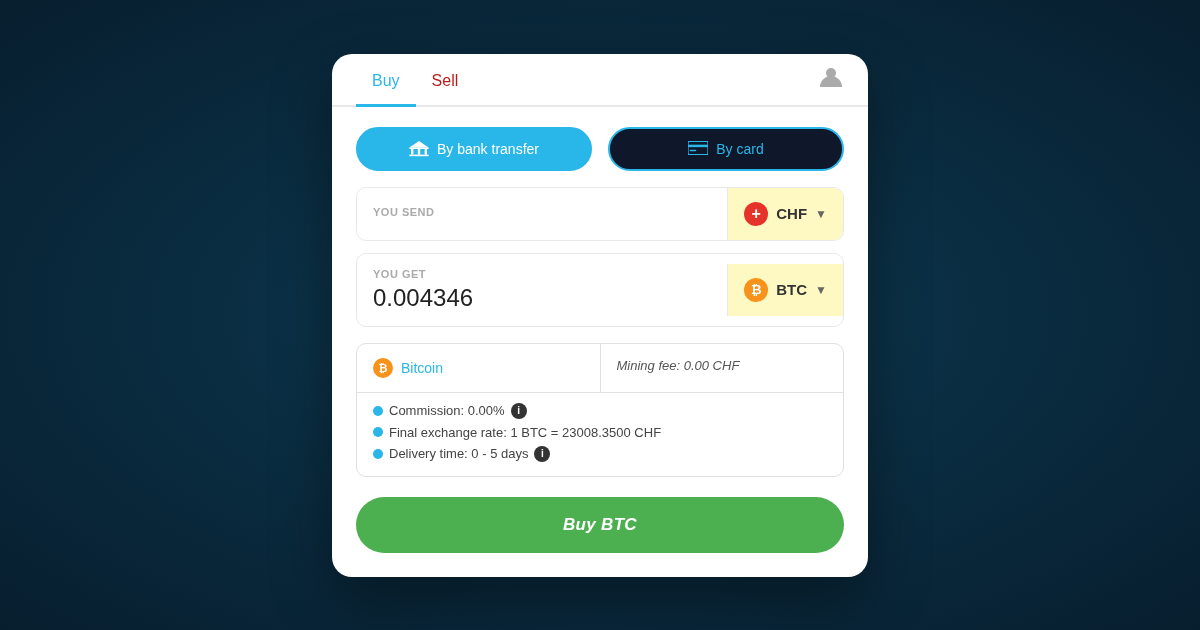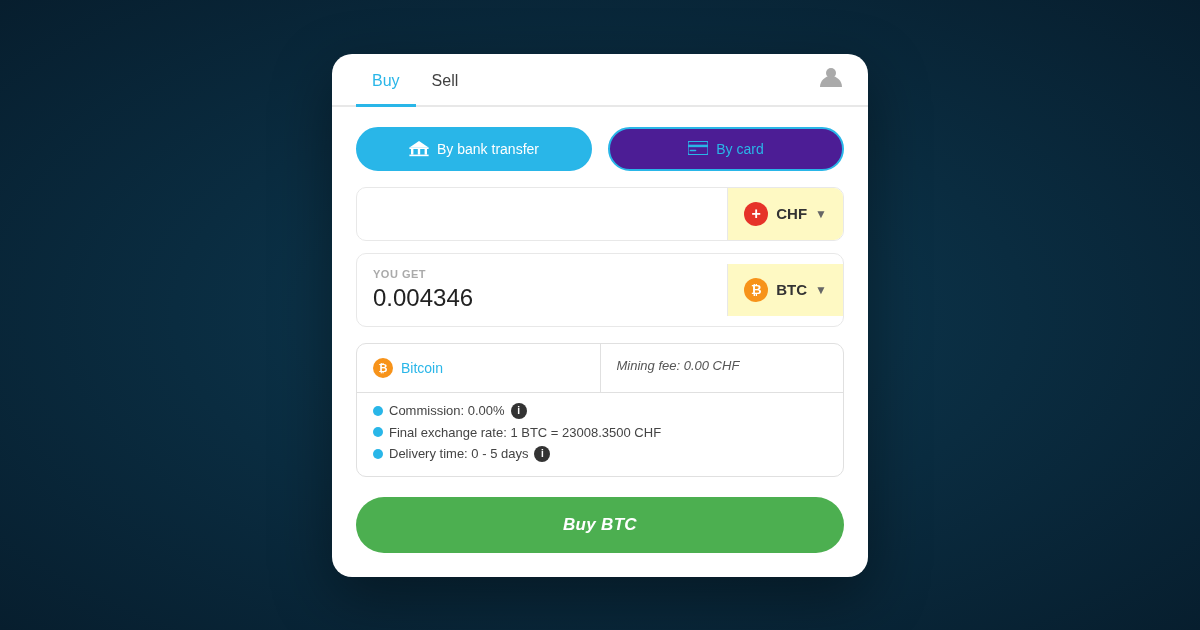--- a/index.html
+++ b/index.html
@@ -30,21 +30,21 @@
       align-items: center;
       padding: 0 24px;
       border-bottom: 2px solid #e8e8e8;
       position: relative;
     }
 
     .tab {
       padding: 18px 16px 14px;
       font-size: 16px;
       cursor: pointer;
-      color: #404040;
+      color: #b91c1c;
       font-weight: 400;
       border-bottom: 3px solid transparent;
       margin-bottom: -2px;
     }
 
     .tab.active {
       color: #29b6e8;
       border-bottom: 3px solid #29b6e8;
       font-weight: 500;
     }
@@ -74,21 +74,21 @@
       gap: 8px;
     }
 
     .btn-bank {
       background: #29b6e8;
       border: 2px solid #29b6e8;
       color: #fff;
     }
 
     .btn-card {
-      background: #4c1d95;
+      background: #0f172a;
       border: 2px solid #29b6e8;
       color: #29b6e8;
     }
 
     
     .currency-fields {
       padding: 0 24px 16px;
       display: flex;
       flex-direction: column;
       gap: 12px;
@@ -318,20 +318,21 @@
         <rect x="2" y="10" width="8" height="2" rx="1"></rect>
       </svg>
       <span>By card</span>
     </button>
   </div>
 
   <div class="currency-fields">
 
     <div class="currency-row">
       <div class="currency-input-section">
+        <div class="field-label">YOU SEND</div>
       </div>
       <div class="currency-selector">
         <div class="flag-chf"></div>
         <span class="currency-code">CHF</span>
         <span class="chevron-down">▼</span>
       </div>
     </div>
 
     <div class="currency-row">
       <div class="currency-input-section">

